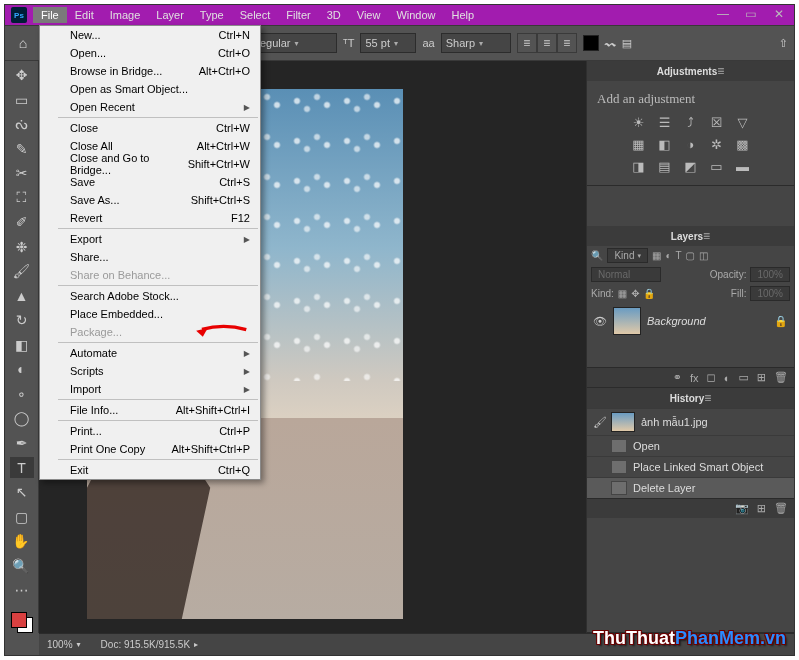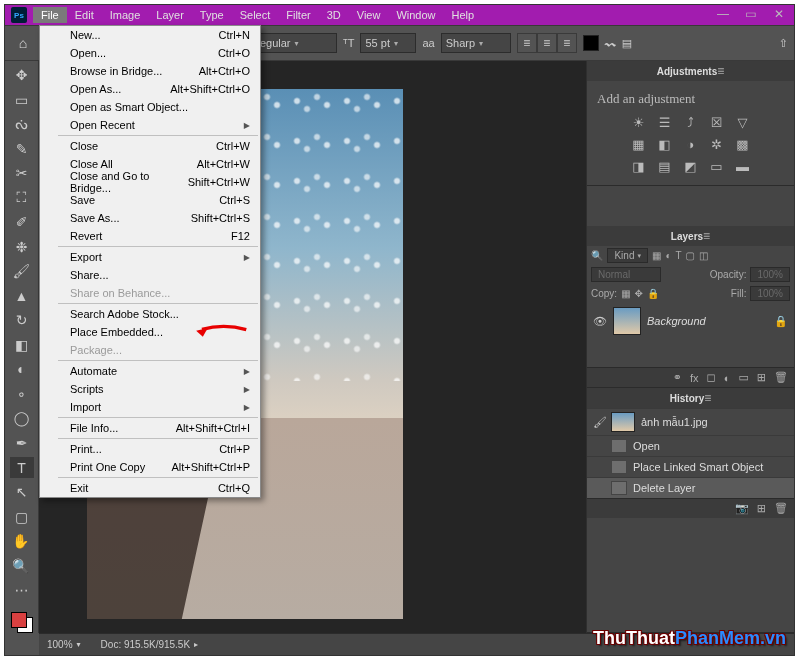--- a/index.html
+++ b/index.html
@@ -158,24 +158,20 @@
         <span>New...</span>
         <span>Ctrl+N</span>
       </div>
       <div class="row">
         <span>Open...</span>
         <span>Ctrl+O</span>
       </div>
       <div class="row">
         <span>Browse in Bridge...</span>
         <span>Alt+Ctrl+O</span>
-      </div>
-      <div class="row">
-        <span>Open As...</span>
-        <span>Alt+Shift+Ctrl+O</span>
       </div>
       <div class="row">
         <span>Open as Smart Object...</span>
       </div>
       <div class="row sub">
         <span>Open Recent</span>
       </div>
       <hr>
       <div class="row">
         <span>Close</span>
@@ -357,21 +353,21 @@
           <div class="sel dis" style="width:70px">
             <span>Normal</span>
           </div>
           <span style="flex:1"></span>
           <span>Opacity:</span>
           <div class="sel dis">
               <span>100%</span>
             </div>
         </div>
         <div class="layer-opts">
-          <span>Copy:</span>
+          <span>Kind:</span>
           <span>▦</span>
           <span>✥</span>
           <span>🔒</span>
           <span style="flex:1"></span>
           <span>Fill:</span>
           <div class="sel dis">
               <span>100%</span>
             </div>
         </div>
         <div class="layer-row">

